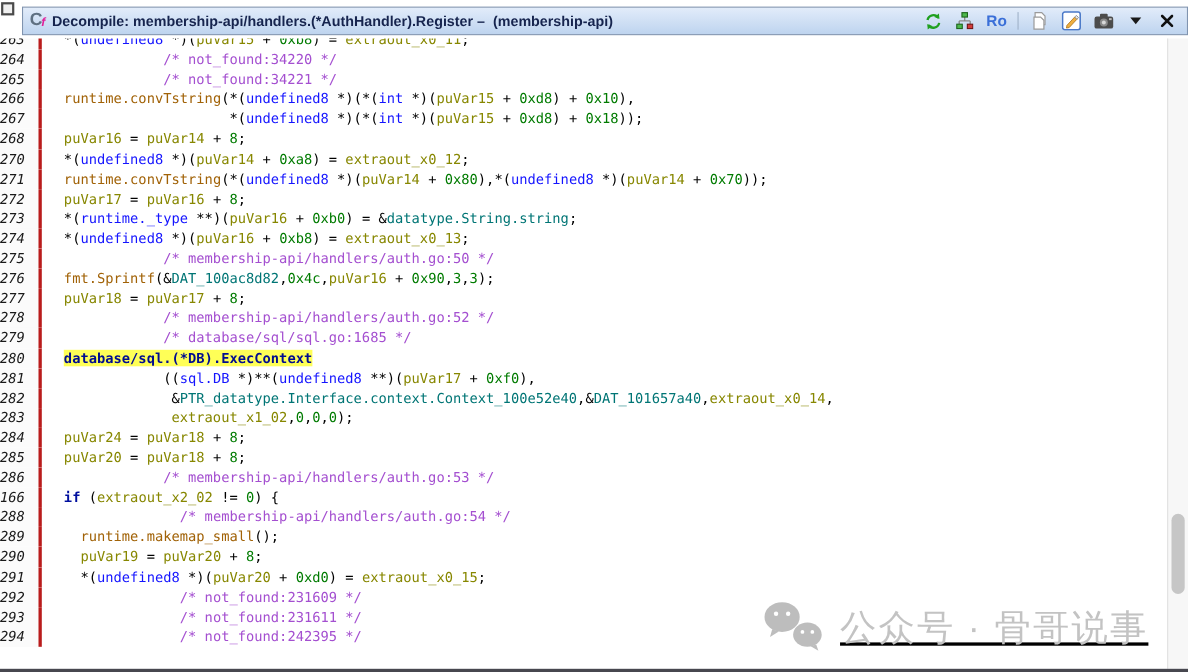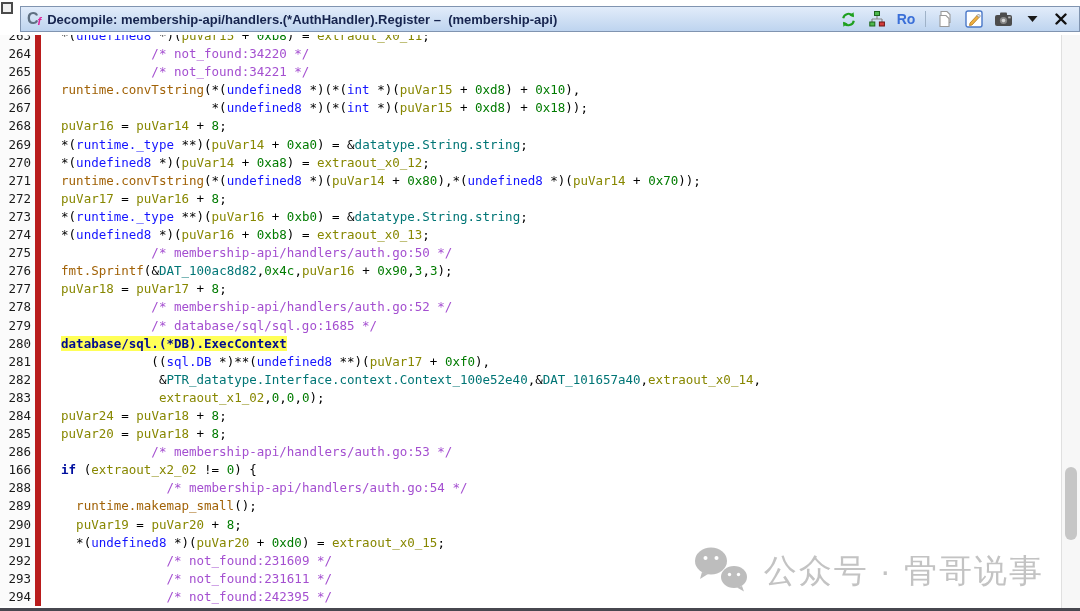--- a/index.html
+++ b/index.html
@@ -25,42 +25,42 @@
   .tb-btn{display:inline-flex;align-items:center;justify-content:center;
     width:20px;height:20px;}
   .tb-sep{width:1px;height:16px;background:#9fb2c8;}
   .ro-label{font-family:"Liberation Sans",sans-serif;font-weight:bold;
     font-size:14px;color:#3a6fd8;}
   
   .code-area{position:absolute;left:0;top:35px;right:19px;bottom:3px;
     overflow:hidden;background:#ffffff;}
   .line{display:flex;height:18.1px;line-height:18.1px;font-size:12.5px;}
   .line:first-child{margin-top:-8px;}
-  .ln{flex:0 0 31px;width:31px;text-align:right;padding-right:4px;
-    background:#fbfbfb;border-right:6px solid #b91c1c;color:#1a1a1a;}
+  .ln{flex:0 0 31px;width:31px;padding-right:4px;
+    background:#fbfbfb;border-right:3px solid #b91c1c;color:#1a1a1a;font-style:italic;}
   .src{white-space:pre;padding-left:5px;}
   .s-p{color:#000000;}
   .s-t{color:#1414ff;}
   .s-f{color:#a16207;}
   .s-v{color:#878700;}
   .s-n{color:#007b00;}
   .s-c{color:#a44fd0;}
   .s-k{color:#000f9e;font-weight:bold;}
   .s-g{color:#007575;}
   .s-h{color:#000c90;font-weight:bold;background:#ffff57;margin-top:41px;}
   
   .vscroll{position:absolute;top:35px;right:0;width:19px;bottom:3px;
     background:#f7f7f7;border-left:1px solid #e0e0e0;box-sizing:border-box;}
   .vthumb{position:absolute;left:3px;top:432px;width:12px;height:73px;
     background:#c6c6c6;border-radius:6px;}
   
   .bottom-edge{position:absolute;left:0;right:0;bottom:0;height:3px;background:#47474f;}
   
   .watermark{position:absolute;top:546px;right:36px;display:flex;
-    align-items:center;gap:14px;pointer-events:none;}
+    align-items:center;gap:14px;pointer-events:none;text-decoration:underline;}
   .wm-text{font-family:"Liberation Sans",sans-serif;font-size:33px;
     color:#c3c3c3;letter-spacing:2px;white-space:pre;}
 </style>
 </head>
 <body>
 
 <div class="dock-corner"></div>
 
 <div class="titlebar">
   <span class="cficon">
@@ -141,24 +141,20 @@
       <span class="ln">266</span>
       <span class="src"><span class="s-p">  </span><span class="s-f">runtime.convTstring</span><span class="s-p">(*(</span><span class="s-t">undefined8</span><span class="s-p"> *)(*(</span><span class="s-t">int</span><span class="s-p"> *)(</span><span class="s-v">puVar15</span><span class="s-p"> + </span><span class="s-n">0xd8</span><span class="s-p">) + </span><span class="s-n">0x10</span><span class="s-p">),</span></span>
     </div>
     <div class="line">
       <span class="ln">267</span>
       <span class="src"><span class="s-p">                      *(</span><span class="s-t">undefined8</span><span class="s-p"> *)(*(</span><span class="s-t">int</span><span class="s-p"> *)(</span><span class="s-v">puVar15</span><span class="s-p"> + </span><span class="s-n">0xd8</span><span class="s-p">) + </span><span class="s-n">0x18</span><span class="s-p">));</span></span>
     </div>
     <div class="line">
       <span class="ln">268</span>
       <span class="src"><span class="s-p">  </span><span class="s-v">puVar16</span><span class="s-p"> = </span><span class="s-v">puVar14</span><span class="s-p"> + </span><span class="s-n">8</span><span class="s-p">;</span></span>
-    </div>
-    <div class="line">
-      <span class="ln">269</span>
-      <span class="src"><span class="s-p">  *(</span><span class="s-t">runtime._type</span><span class="s-p"> **)(</span><span class="s-v">puVar14</span><span class="s-p"> + </span><span class="s-n">0xa0</span><span class="s-p">) = &amp;</span><span class="s-g">datatype.String.string</span><span class="s-p">;</span></span>
     </div>
     <div class="line">
       <span class="ln">270</span>
       <span class="src"><span class="s-p">  *(</span><span class="s-t">undefined8</span><span class="s-p"> *)(</span><span class="s-v">puVar14</span><span class="s-p"> + </span><span class="s-n">0xa8</span><span class="s-p">) = </span><span class="s-v">extraout_x0_12</span><span class="s-p">;</span></span>
     </div>
     <div class="line">
       <span class="ln">271</span>
       <span class="src"><span class="s-p">  </span><span class="s-f">runtime.convTstring</span><span class="s-p">(*(</span><span class="s-t">undefined8</span><span class="s-p"> *)(</span><span class="s-v">puVar14</span><span class="s-p"> + </span><span class="s-n">0x80</span><span class="s-p">),*(</span><span class="s-t">undefined8</span><span class="s-p"> *)(</span><span class="s-v">puVar14</span><span class="s-p"> + </span><span class="s-n">0x70</span><span class="s-p">));</span></span>
     </div>
     <div class="line">

